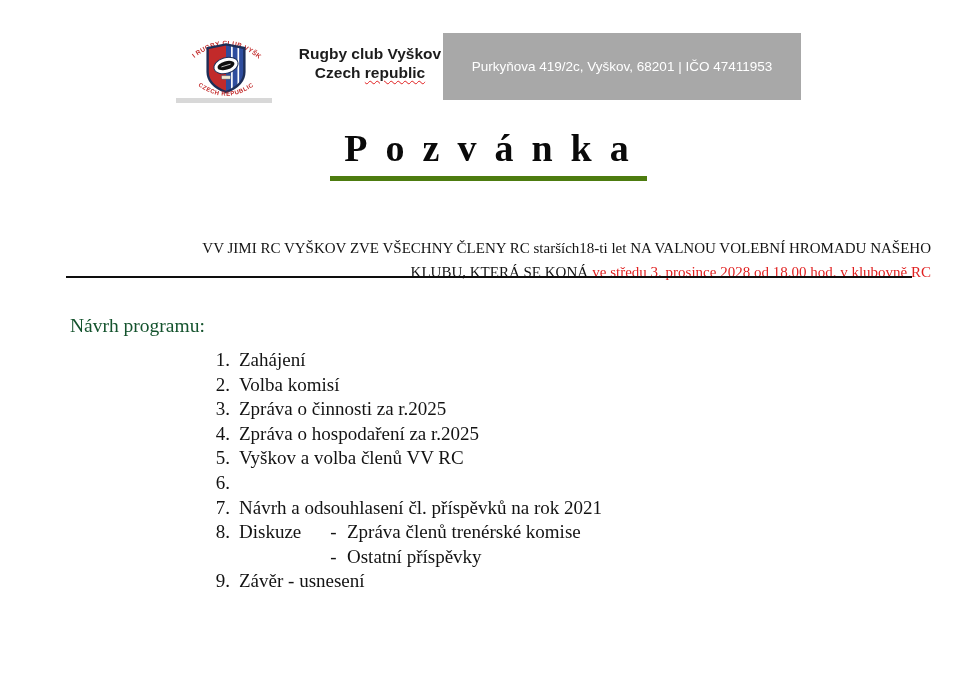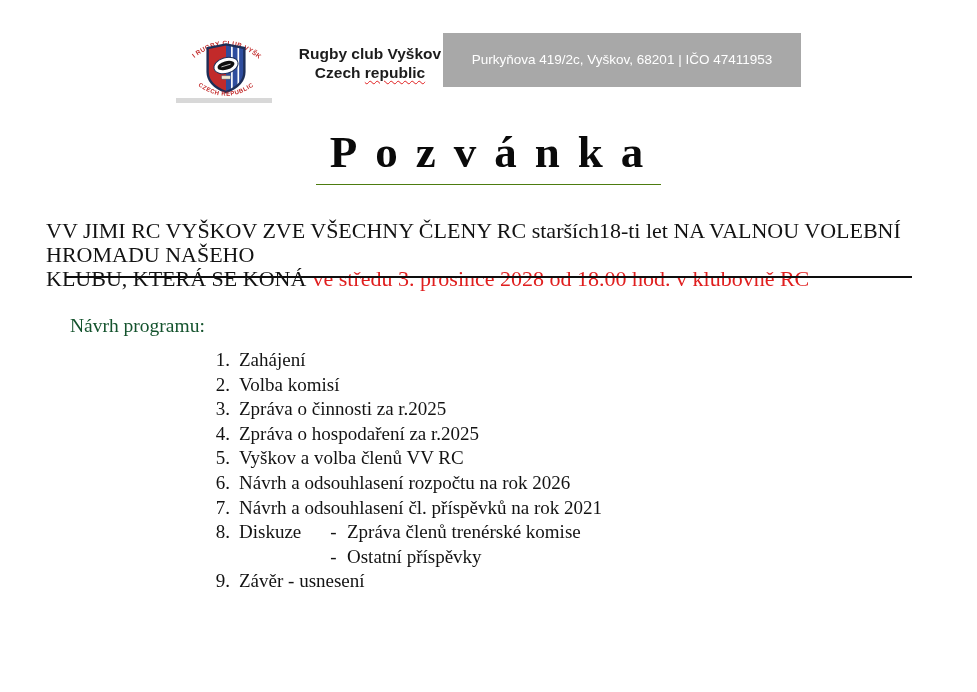--- a/index.html
+++ b/index.html
@@ -30,48 +30,48 @@
     color: #1c1c1c;
   }
   .wavy {
     text-decoration: underline wavy var(--accent-red, #e01f1f);
     text-decoration-thickness: 1px;
     text-underline-offset: 2px;
     text-align: center;
   }
   .address-box {
     position: absolute; left: 443px; top: 33px;
-    width: 358px; height: 54px;
+    width: 358px; height: 67px;
     background: var(--gray-box, #a8a8a8);
     color: #ffffff;
     font-family: "Liberation Sans", sans-serif;
     font-size: 13.5px; line-height: 20px;
     display: flex; flex-direction: column;
     align-items: center; justify-content: center;
   }
 
   
   .title-row {
     position: absolute; top: 126px; left: 0; width: 100%;
     text-align: center;
   }
   .title-text {
     display: inline-block;
-    font-weight: bold; font-size: 45px;
+    font-weight: bold; font-size: 38px;
     letter-spacing: 18px;
     padding: 0 0 6px 14px;
-    border-bottom: 1px solid #4d7c0f;
+    border-bottom: 5px solid #4d7c0f;
     color: #0a0a0a;
   }
 
   
   .invitation {
-    position: absolute; top: 219px; left: 46px; width: 885px;
-    text-align: left;
-    font-size: 22px; line-height: 24px;
+    position: absolute; top: 236px; left: 46px; width: 885px;
+    text-align: right;
+    font-size: 15px; line-height: 24px;
     color: #131313;
   }
   .invitation .red { color: var(--accent-red, #e01f1f); margin-left: 0.28em; }
 
   .rule {
     position: absolute; top: 276px; left: 66px; width: 846px;
     border-top: 2px solid #0e0e0e;
   }
 
   
@@ -162,21 +162,20 @@
   <li class="agenda-row">
     <span class="num">4.</span>
     <span class="txt">Zpráva o hospodaření za r.2025</span>
   </li>
   <li class="agenda-row">
     <span class="num">5.</span>
     <span class="txt">Vyškov a volba členů VV RC</span>
   </li>
   <li class="agenda-row">
     <span class="num">6.</span>
-    <span class="txt">Návrh a odsouhlasení rozpočtu na rok 2026</span>
   </li>
   <li class="agenda-row">
     <span class="num">7.</span>
     <span class="txt">Návrh a odsouhlasení čl. příspěvků na rok 2021</span>
   </li>
   <li class="agenda-row">
     <span class="num">8.</span>
     <span class="item8-text">Diskuze</span>
     <span class="subs">
       <span class="sub-row">

